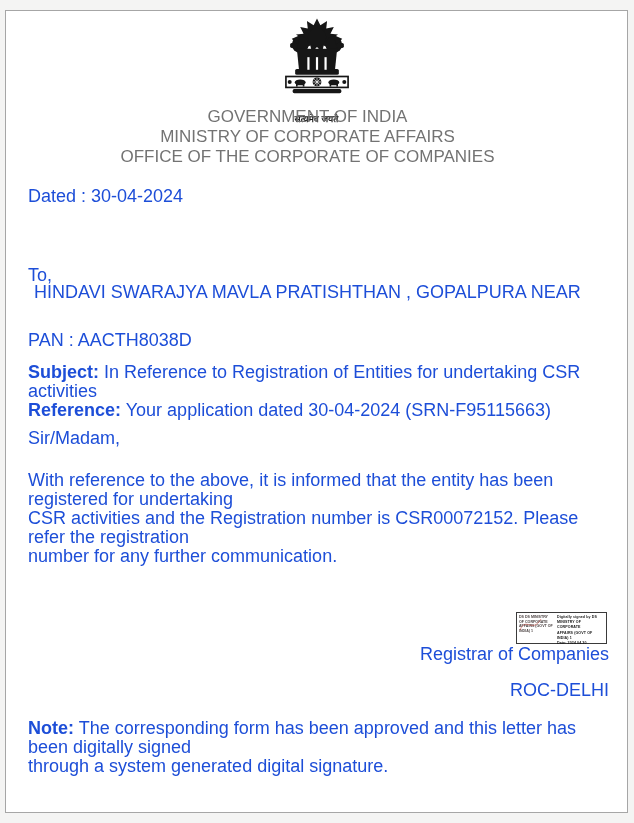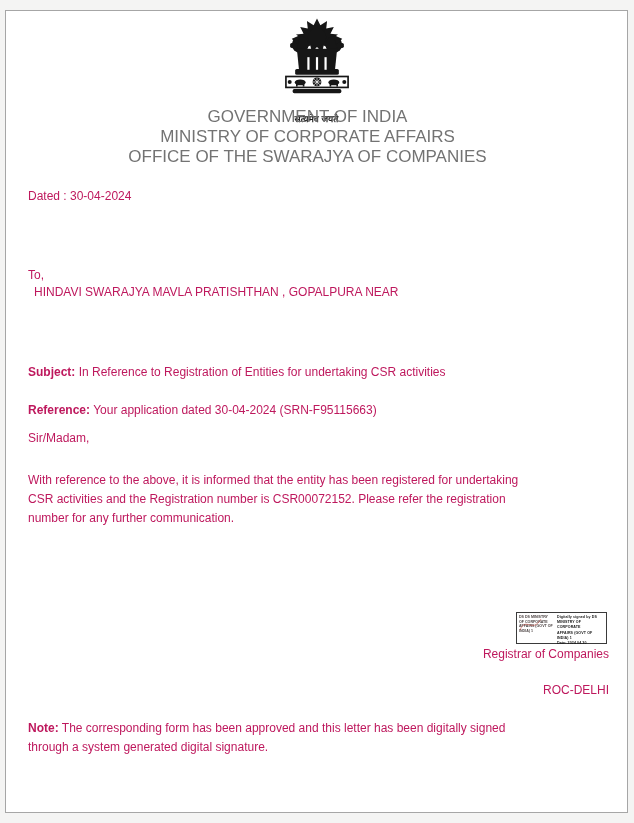--- a/index.html
+++ b/index.html
@@ -22,21 +22,21 @@
 
   
   .emblem-block { left:0; right:0; top:4px; text-align:center; }
   .emblem-svg { display:block; margin:0 auto; }
   .motto { font-size:9px; line-height:10px; font-weight:bold; color:#1c1c1c; margin-top:18px; }
 
   
   .hdr { left:0; right:18px; top:96px; text-align:center; font-size:17px; line-height:20px; color:#737373; }
 
   
-  .t { font-size:12px; line-height:19px; color:#be185d; }
+  .t { font-size:18px; line-height:19px; color:#1d4ed8; }
 
   .dated      { left:22px; top:176px; }
   .note-top   { left:22px; top:209px; }
   .to-block   { left:22px; top:256px; line-height:17px; }
   .addr-1     { padding-left:6px; }
   .pan        { left:22px; top:320px; }
   .subj       { left:22px; top:352px; }
   .refr       { left:22px; top:390px; }
   .salute     { left:22px; top:418px; }
   .body-para  { left:22px; top:460px; width:584px; }
@@ -108,31 +108,32 @@
         <line x1="46.7" y1="76.2" x2="53.3" y2="82.8"></line>
         <line x1="53.3" y1="76.2" x2="46.7" y2="82.8"></line>
       </g>
     </svg>
     <div class="motto">सत्यमेव जयते</div>
   </div>
 
   <div class="abs hdr">
     <div>GOVERNMENT OF INDIA</div>
     <div>MINISTRY OF CORPORATE AFFAIRS</div>
-    <div>OFFICE OF THE SWARAJYA OF COMPANIES</div>
+    <div>OFFICE OF THE CORPORATE OF COMPANIES</div>
   </div>
 
   <div class="abs t dated">Dated : 30-04-2024</div>
 
 
   <div class="abs t to-block">
     <div>To,</div>
     <div class="addr-1">HINDAVI SWARAJYA MAVLA PRATISHTHAN , GOPALPURA NEAR</div>
   </div>
 
+  <div class="abs t pan">PAN : AACTH8038D</div>
 
   <div class="abs t subj">
     <b>Subject:</b>
     <span>In Reference to Registration of Entities for undertaking CSR activities</span>
   </div>
   <div class="abs t refr">
     <b>Reference:</b>
     <span>Your application dated 30-04-2024 (SRN-F95115663)</span>
   </div>
 

